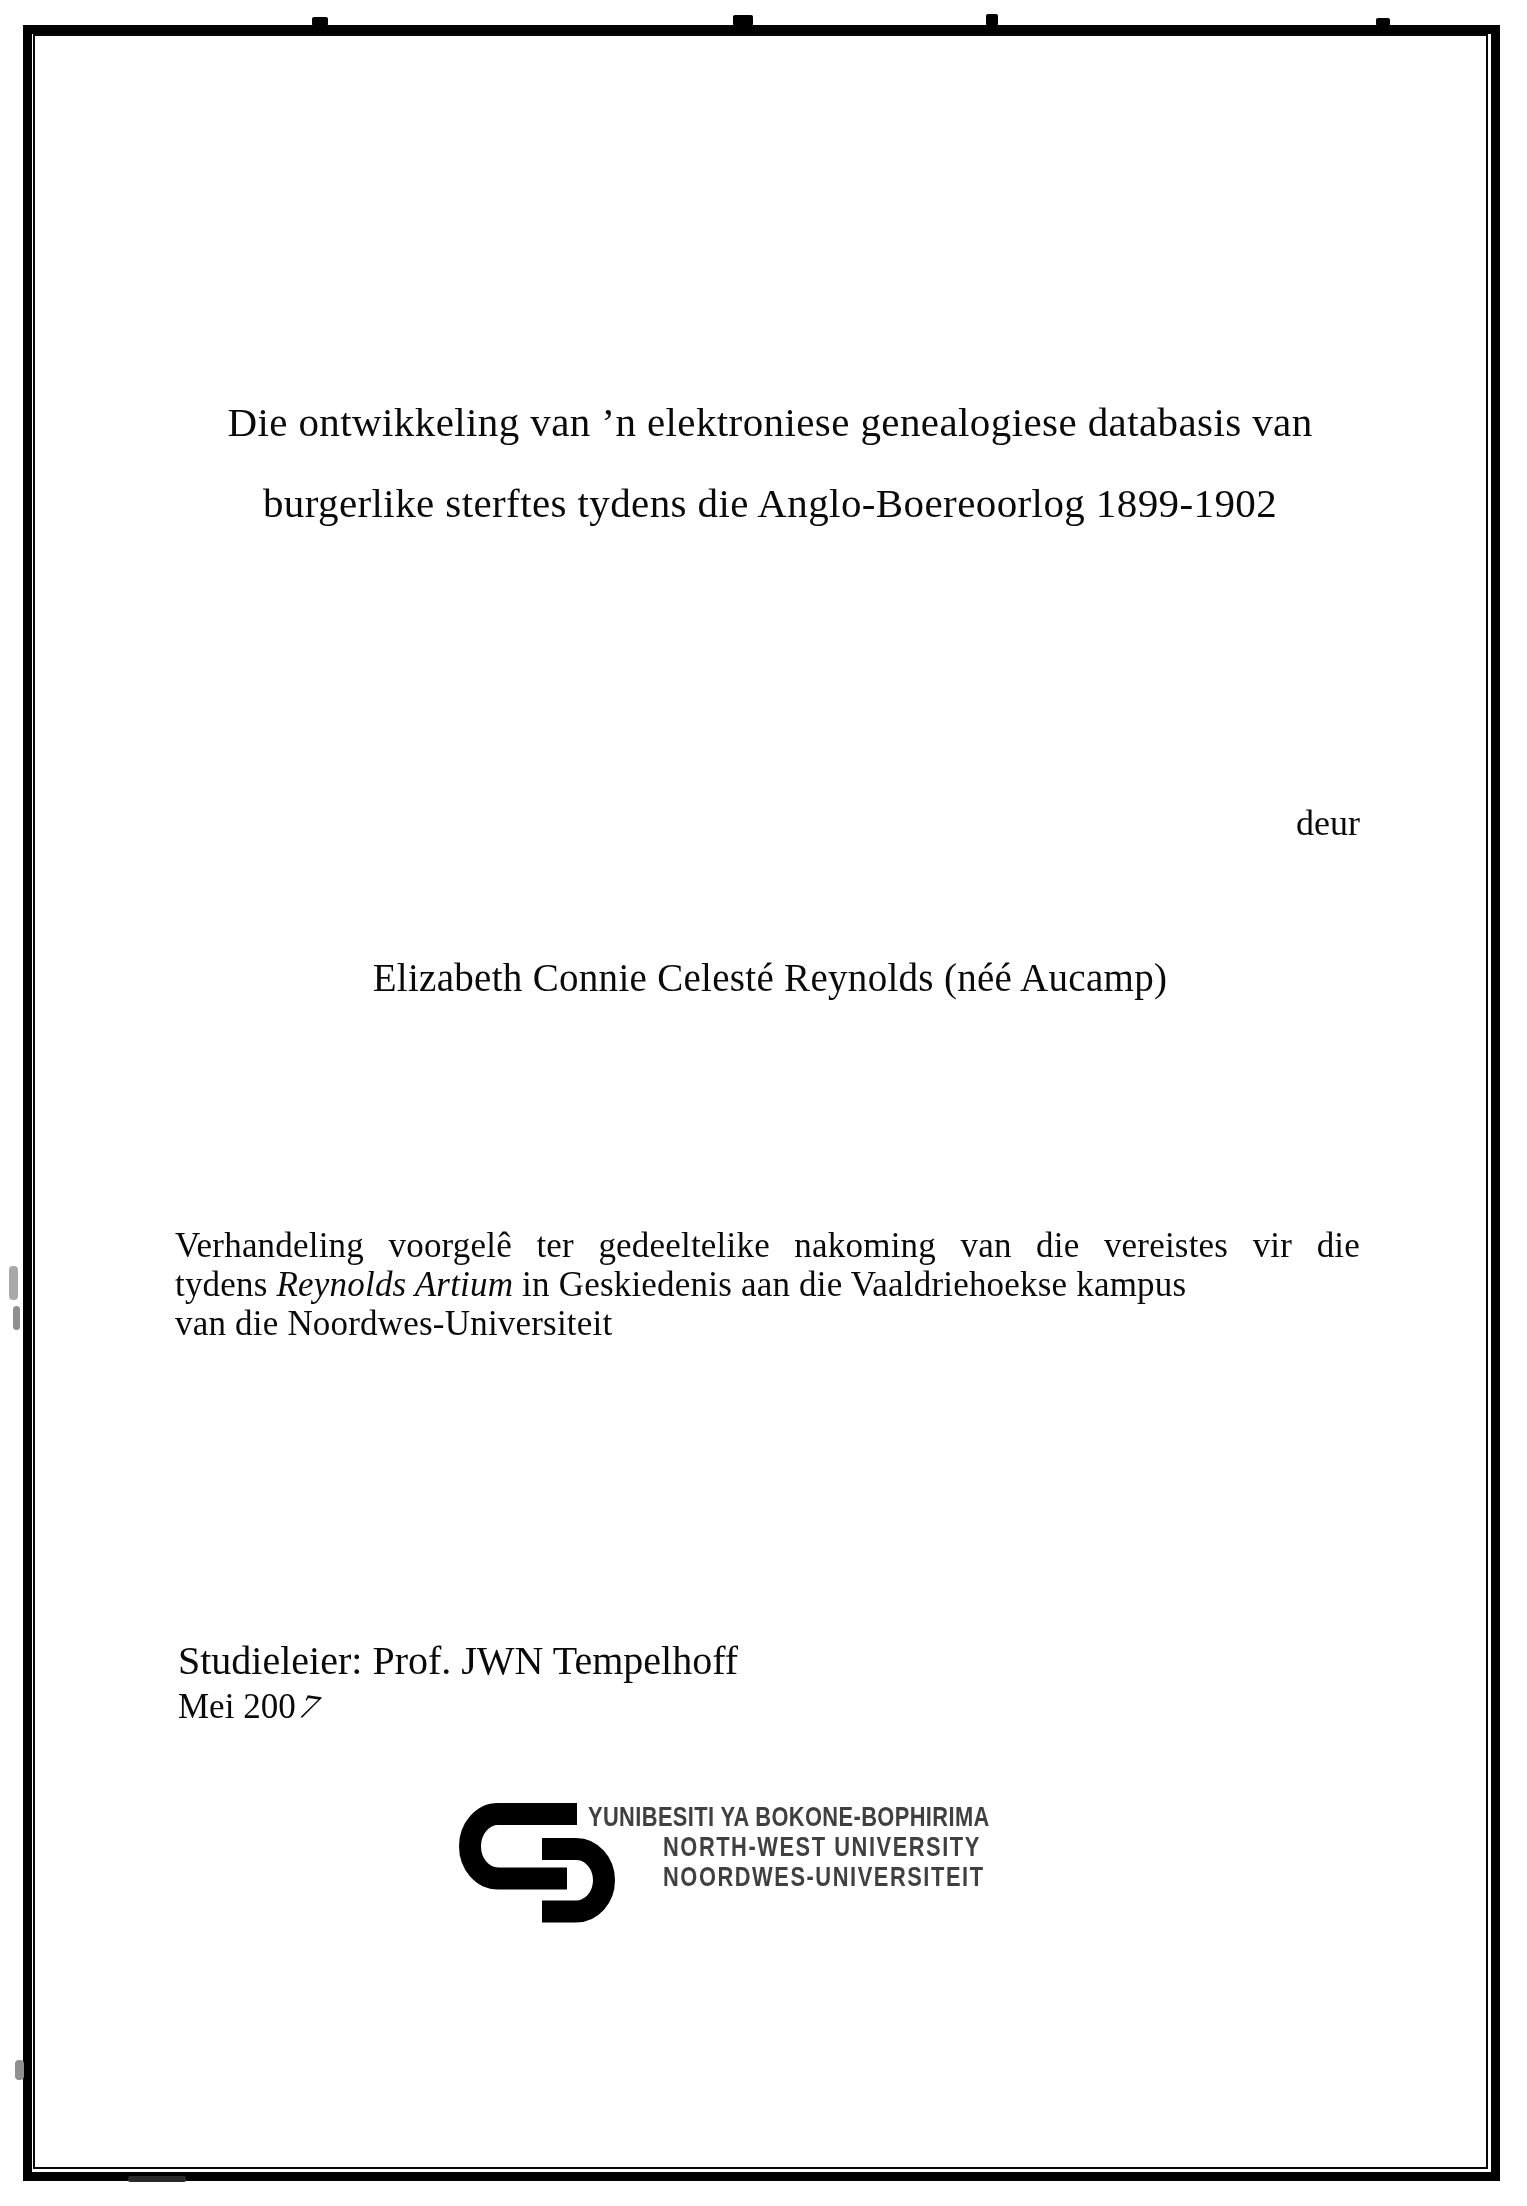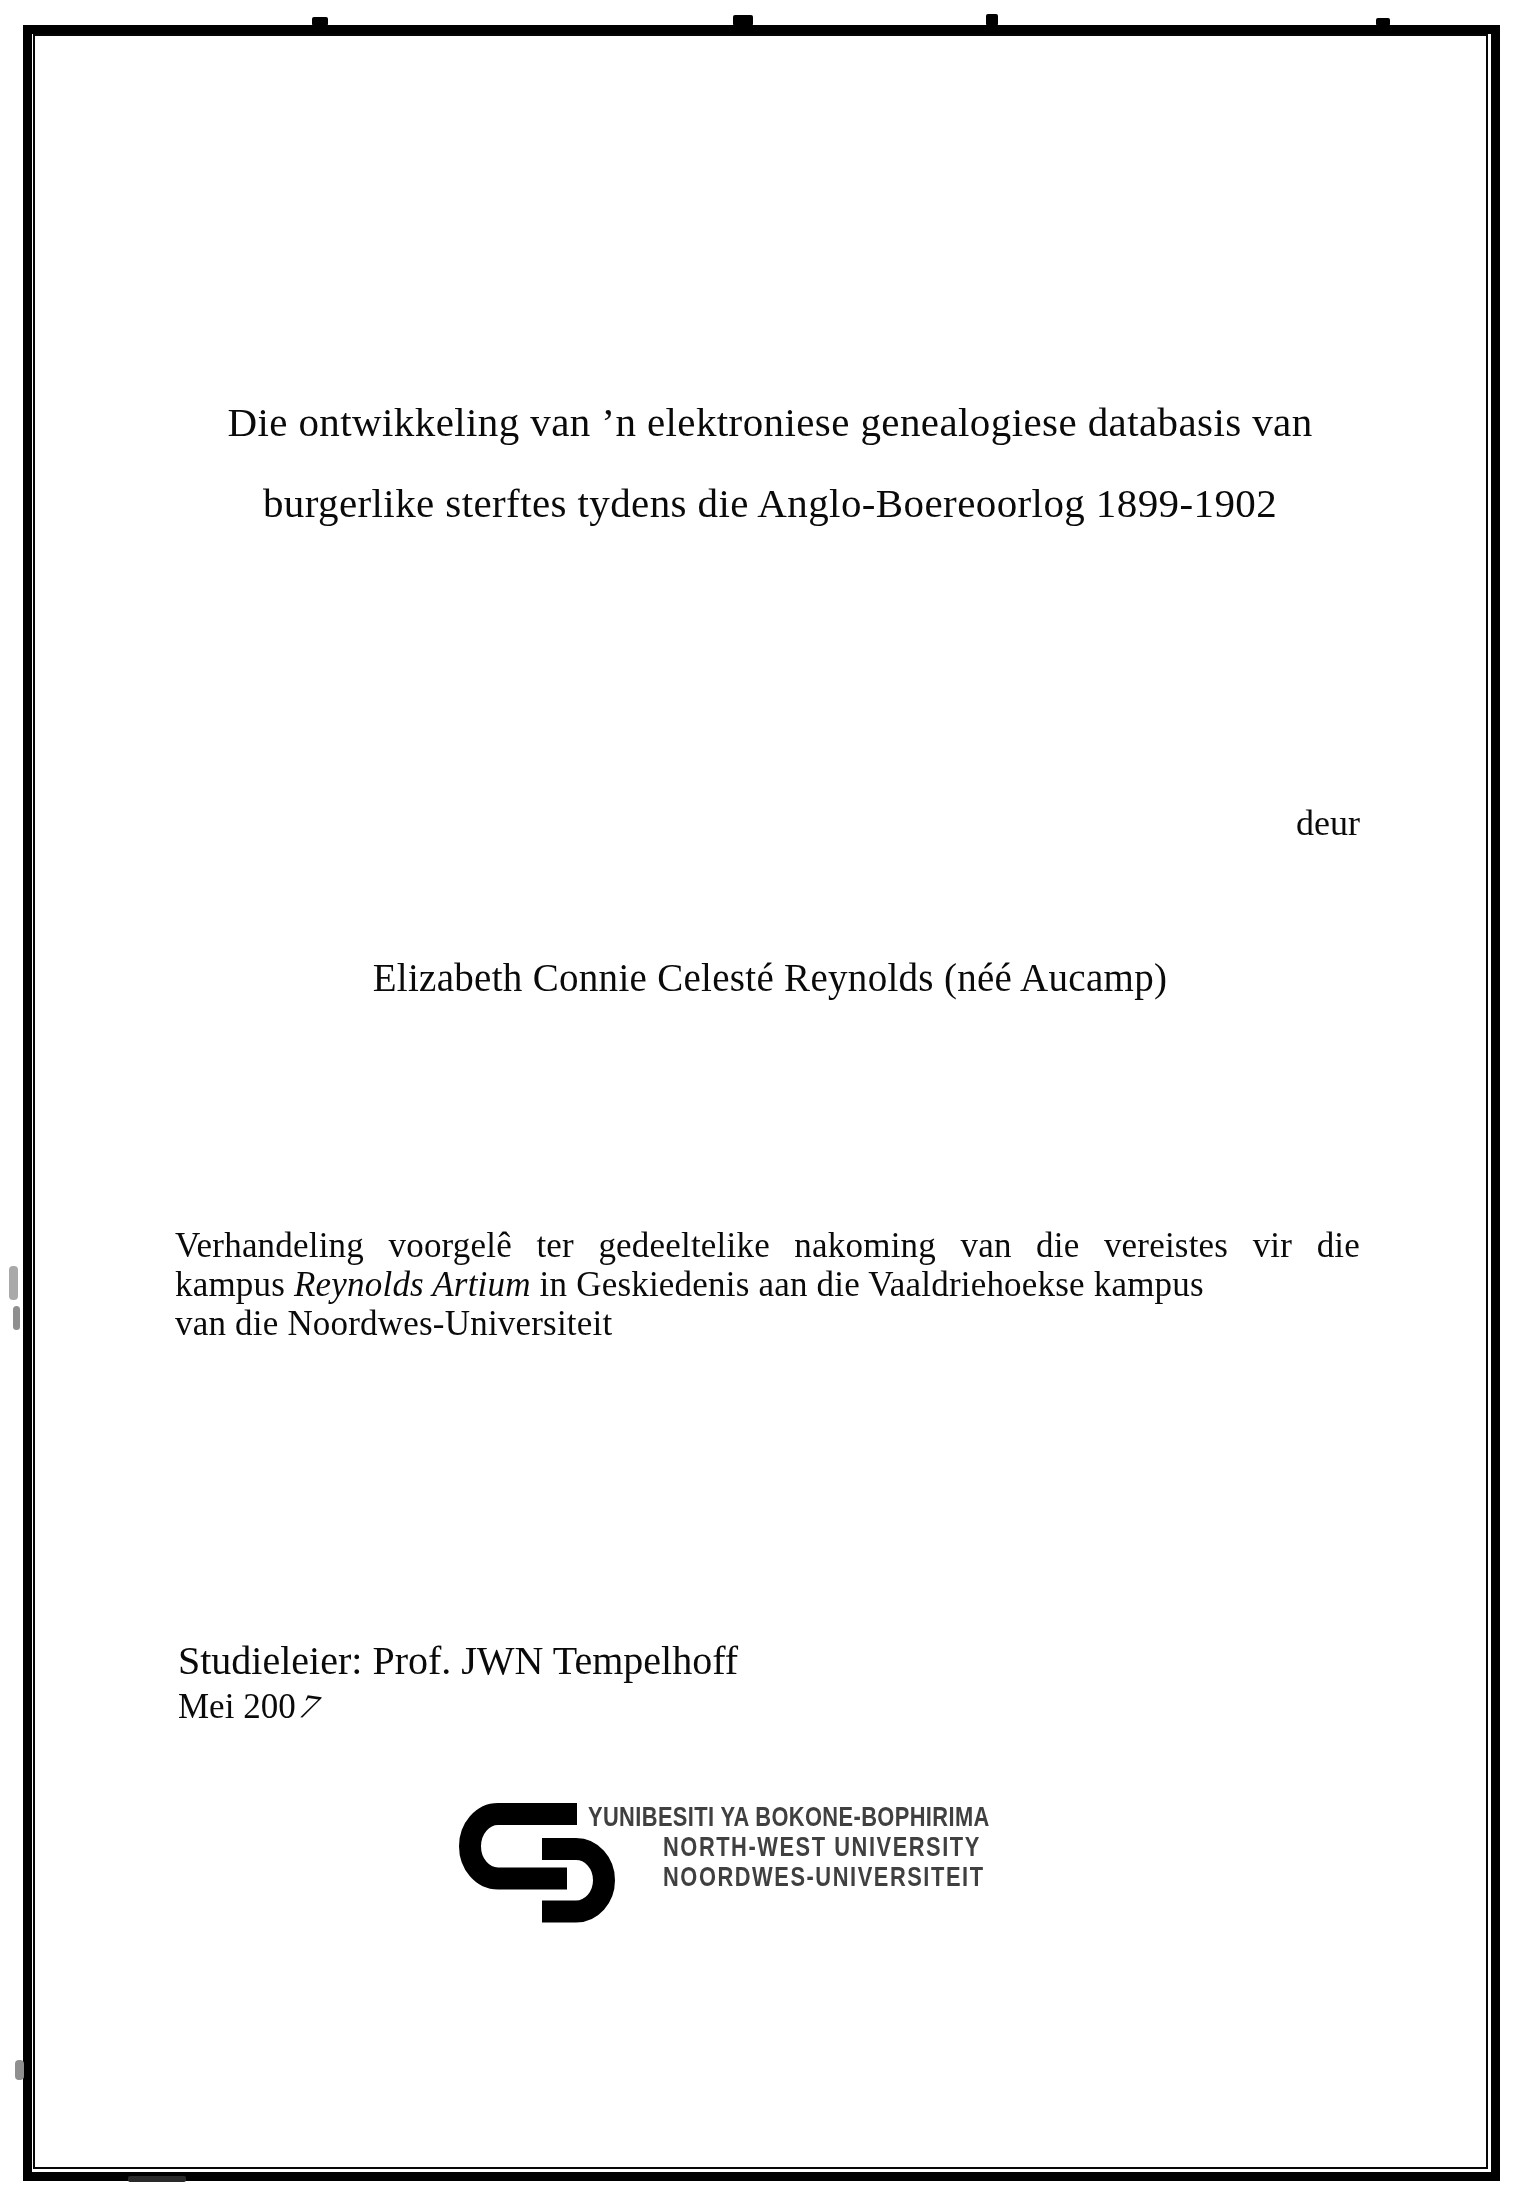--- a/index.html
+++ b/index.html
@@ -70,21 +70,21 @@
     <div>Die ontwikkeling van ’n elektroniese genealogiese databasis van</div>
     <div>burgerlike sterftes tydens die Anglo-Boereoorlog 1899-1902</div>
   </div>
 
   <div class="byline">deur</div>
 
   <div class="author">Elizabeth Connie Celesté Reynolds (néé Aucamp)</div>
 
   <div class="declaration">
     <div class="just">Verhandeling voorgelê ter gedeeltelike nakoming van die vereistes vir die</div>
-    <div><span>kampus </span><em>Reynolds Artium</em><span> in Geskiedenis aan die Vaaldriehoekse kampus</span></div>
+    <div><span>tydens </span><em>Reynolds Artium</em><span> in Geskiedenis aan die Vaaldriehoekse kampus</span></div>
     <div>van die Noordwes-Universiteit</div>
   </div>
 
   <div class="supervisor">Studieleier: Prof. JWN Tempelhoff</div>
 
   <div class="dateline"><span>Mei 200</span><span class="digit7">7</span></div>
 
   <div class="logo">
     <svg class="logo-mark" width="160" height="135" viewBox="0 0 160 135" aria-hidden="true">
       <path d="M119,14 H40 A28,32.25 0 0 0 40,78.5 H109" fill="none" stroke="#000" stroke-width="22"></path>

